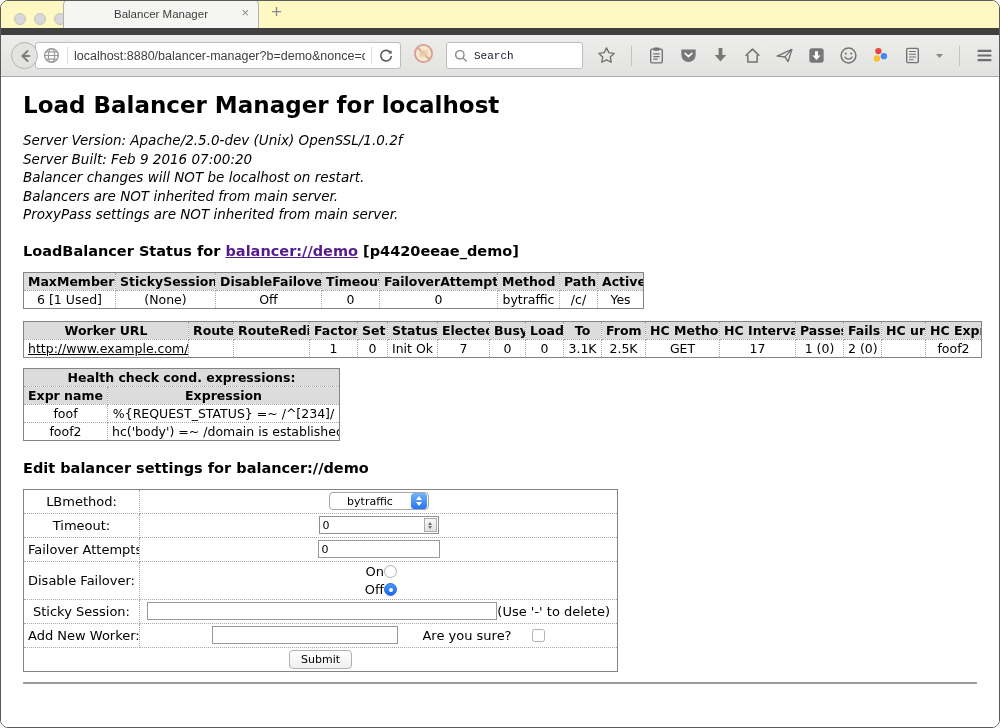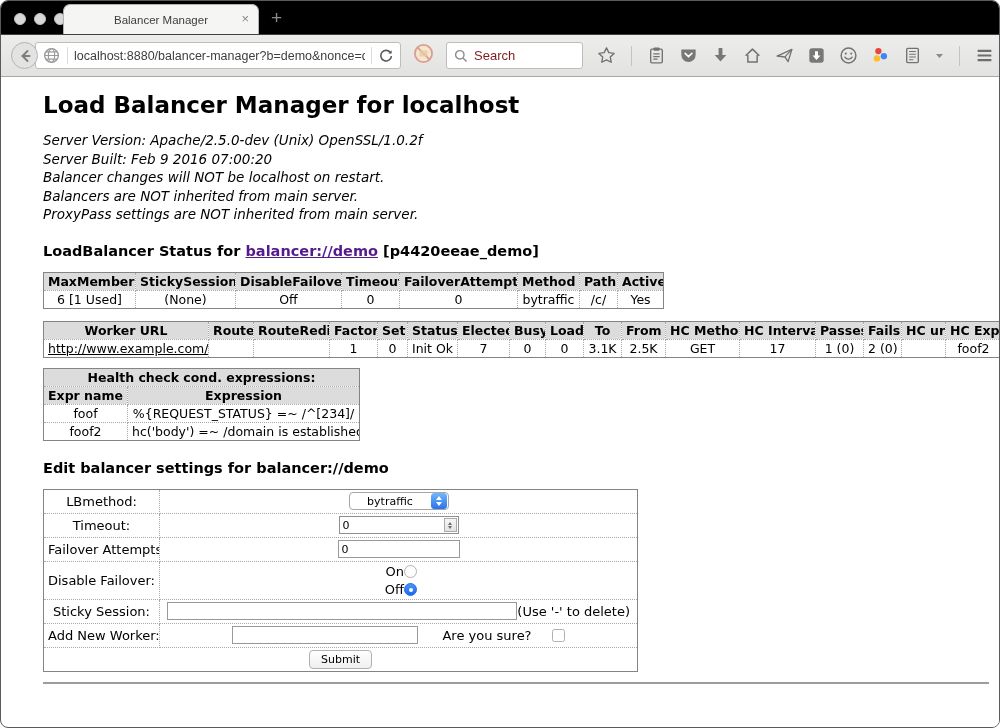--- a/index.html
+++ b/index.html
@@ -3,22 +3,22 @@
 <meta charset="utf-8">
 <style>
   * { margin:0; padding:0; box-sizing:border-box; }
   html,body { width:1000px; height:728px; background:#ffffff; font-family:"Liberation Sans", sans-serif; }
   .window {
     width:1000px; height:728px; border-radius:8px; overflow:hidden;
     border:1px solid #5a5a5a; background:#fff; position:relative;
   }
   
   .tabbar {
-    height:34px; background:#000000; display:flex; align-items:flex-end;
-    position:relative; border-bottom:1px solid #404040;
+    height:34px; background:#fef9c3; display:flex; align-items:flex-end;
+    position:relative; border-bottom:7px solid #404040;
   }
   .traffic { position:absolute; left:13px; top:12px; display:flex; gap:8px; }
   .traffic span { width:12px; height:12px; border-radius:50%; background:#d8d8d8; border:1px solid #c2c2c2; }
   .tab {
     margin-left:62px; width:196px; height:30px; background:#f5f5f4;
     border:1px solid #b2b2b2; border-bottom:none; border-radius:7px 7px 0 0;
     display:flex; align-items:center; justify-content:center; position:relative;
   }
   .tab-title { font-size:11.5px; color:#3d3d3d; }
   .tab-close { position:absolute; right:9px; top:7px; font-size:13px; color:#8a8a8a; line-height:14px; }
@@ -35,27 +35,27 @@
   .urlbar {
     flex:none; width:366px; height:27px; background:#fff; border:1px solid #bdbdbd; border-radius:3px;
     display:flex; align-items:center; padding:0 6px; overflow:hidden;
   }
   .urlbar .sep { width:1px; height:17px; background:#dcdcdc; margin:0 6px; flex:none; }
   .url-text { font-size:12.5px; color:#3e3e3e; white-space:nowrap; overflow:hidden; flex:1; }
   .searchbar {
     flex:none; width:137px; height:27px; background:#fff; border:1px solid #bdbdbd; border-radius:3px;
     display:flex; align-items:center; padding:0 7px; margin-left:12px; gap:6px;
   }
-  .search-ph { font-size:13px; color:#7f1d1d; }
+  .search-ph { font-size:11px; color:#0f172a;font-family:Liberation Mono, monospace; }
   .blockicon { margin-left:12px; flex:none; }
   .iconrow { display:flex; align-items:center; gap:13px; margin-left:14px; }
   .tb-sep { width:1px; height:20px; background:#c3c3c3; margin:0 2px; }
   .icon18 { width:19px; height:19px; display:block; }
   
-  .content { height:651px; background:#fff; padding:0 10px; overflow:hidden; font-family:"DejaVu Sans", sans-serif; color:#000;margin-left:32px; }
+  .content { height:651px; background:#fff; padding:0 22px; overflow:hidden; font-family:"DejaVu Sans", sans-serif; color:#000; }
   h1.pagetitle { font-size:23px; font-weight:bold; padding-top:15px; margin-bottom:13px; letter-spacing:0; }
   .info { font-size:13.5px; line-height:18.5px;font-style:italic; }
   h3.sect { font-size:14.5px; font-weight:bold; margin-top:19px; margin-bottom:13px; }
   h3.sect a { color:#551a8b; text-decoration:underline; }
   table { border-collapse:collapse; table-layout:fixed; font-size:12.5px; }
   table.bordered { border:1px solid #848484; }
   table.bordered th, table.bordered td {
     border:1px dotted #a8a8a8; padding:1px 4px; text-align:center; white-space:nowrap; overflow:hidden;
   }
   table.bordered th { background:#dcdcdc; font-weight:bold; }

